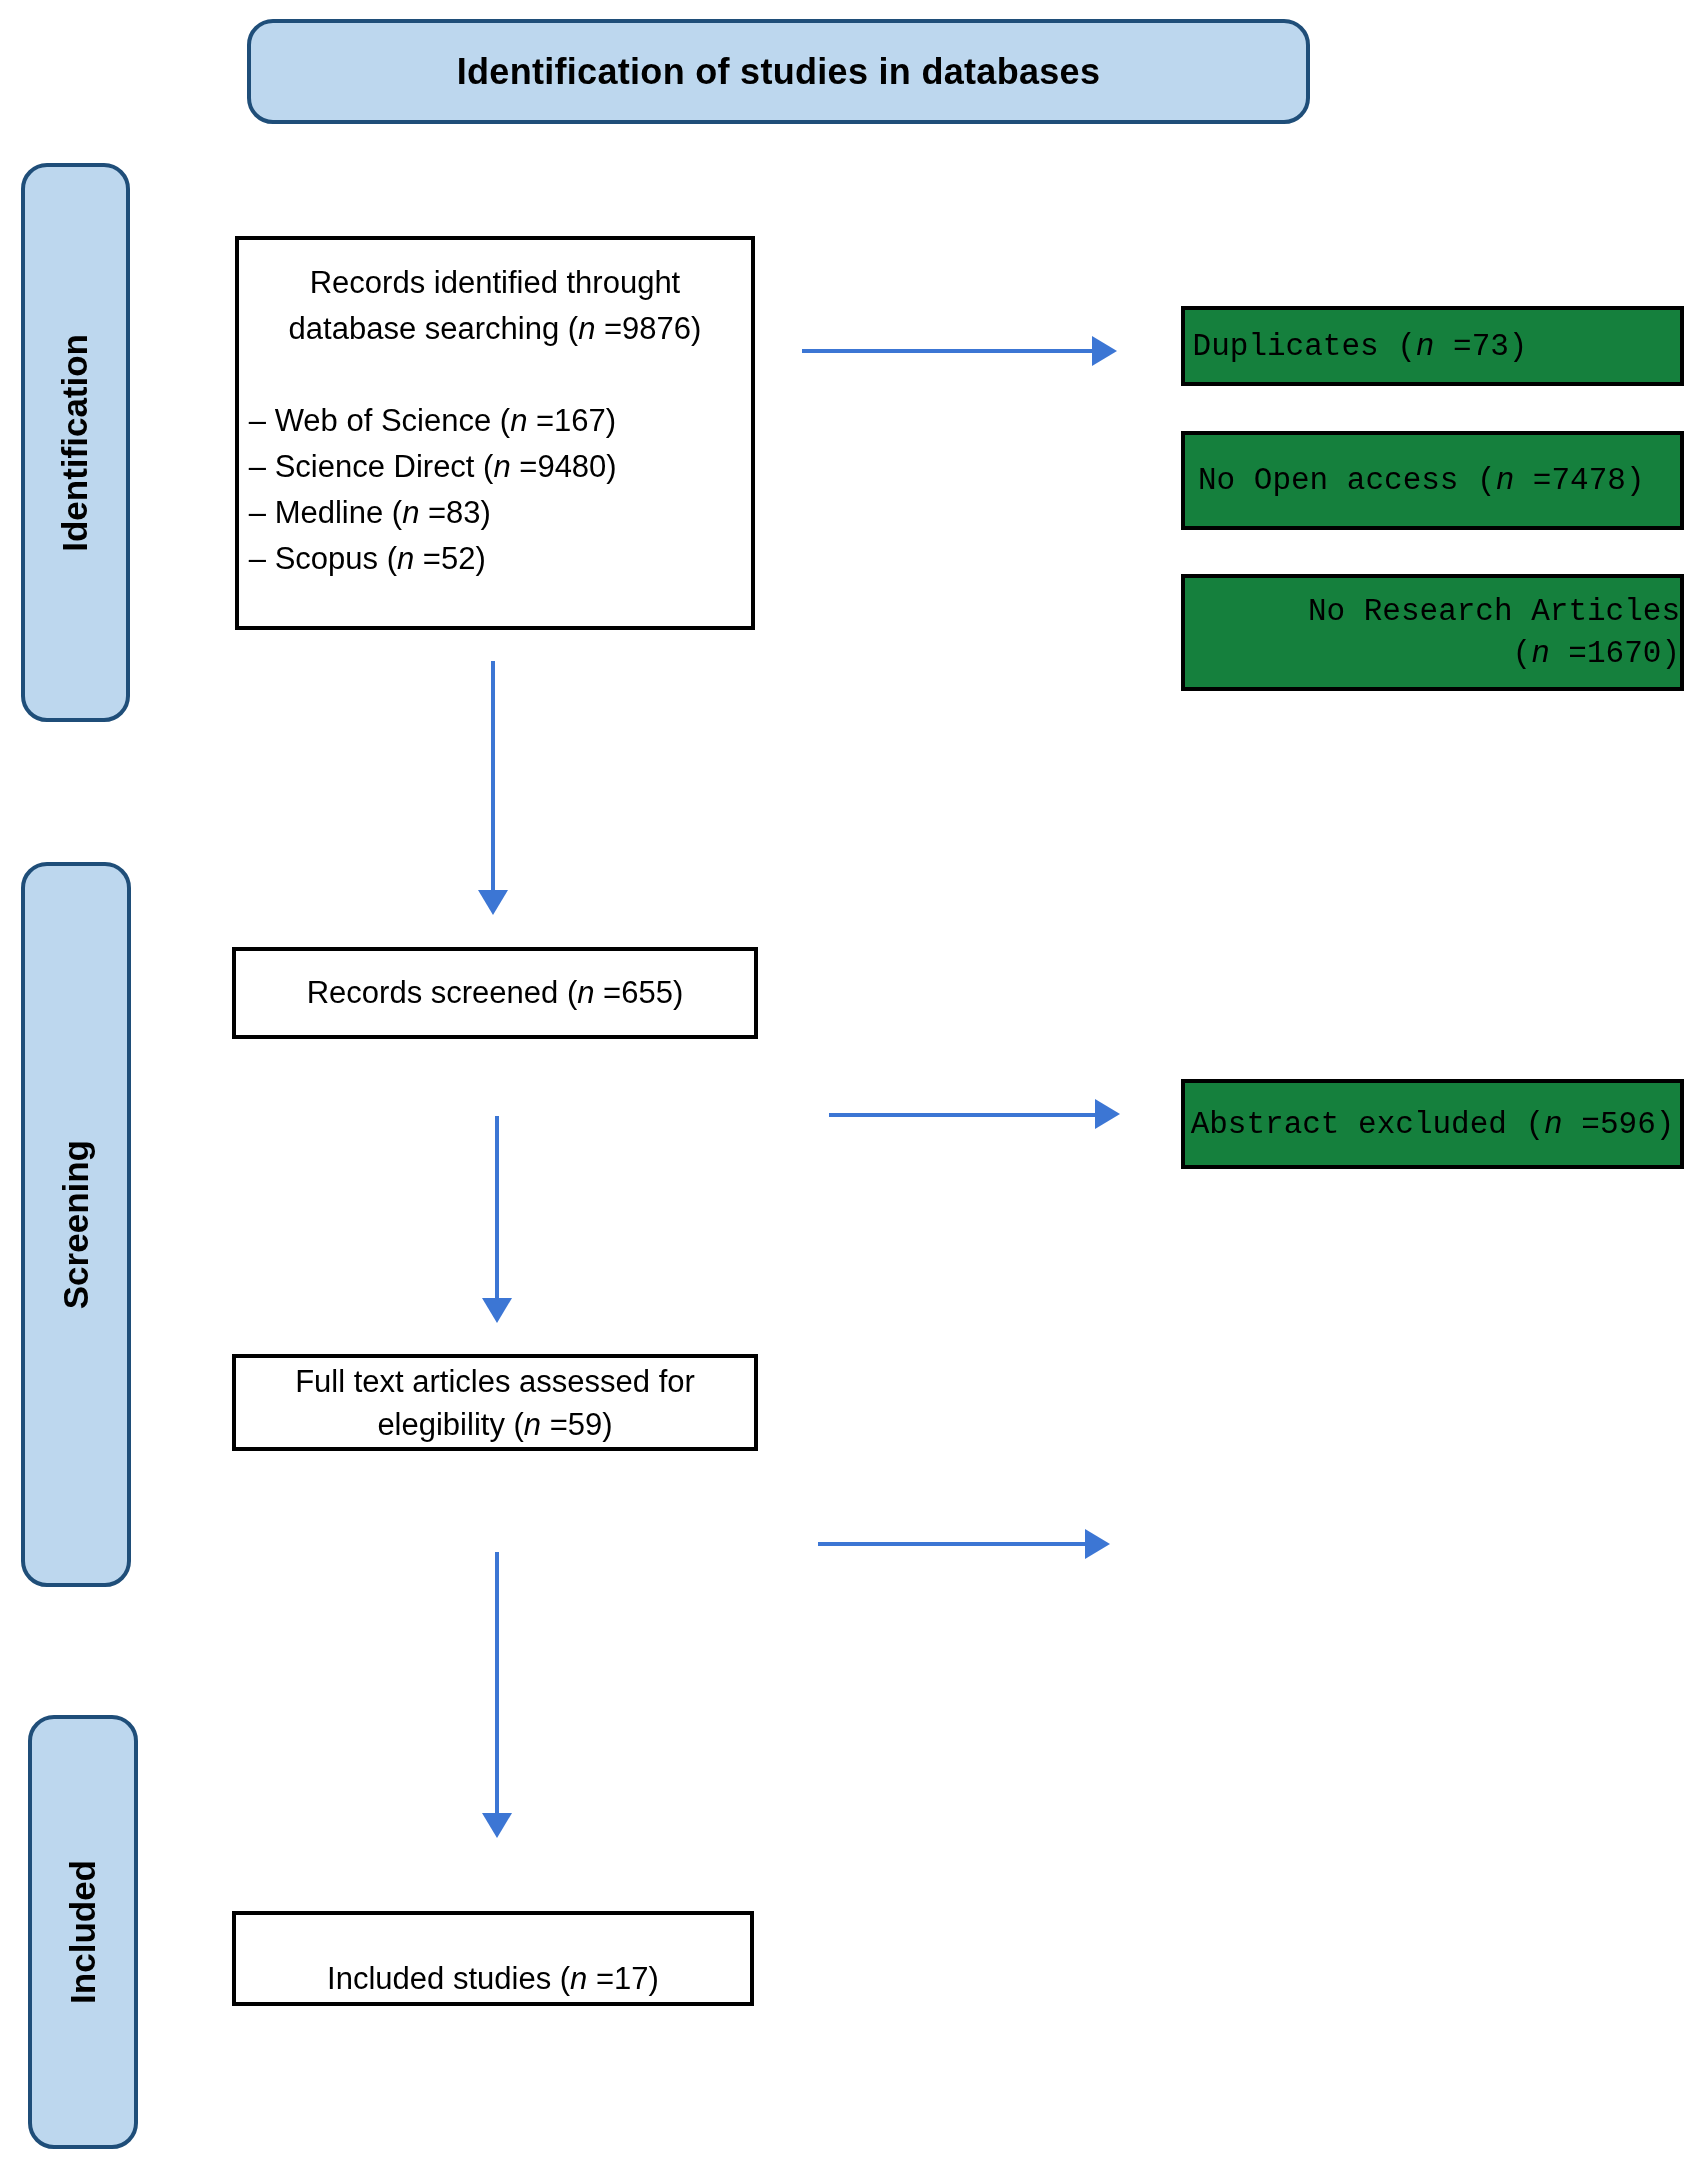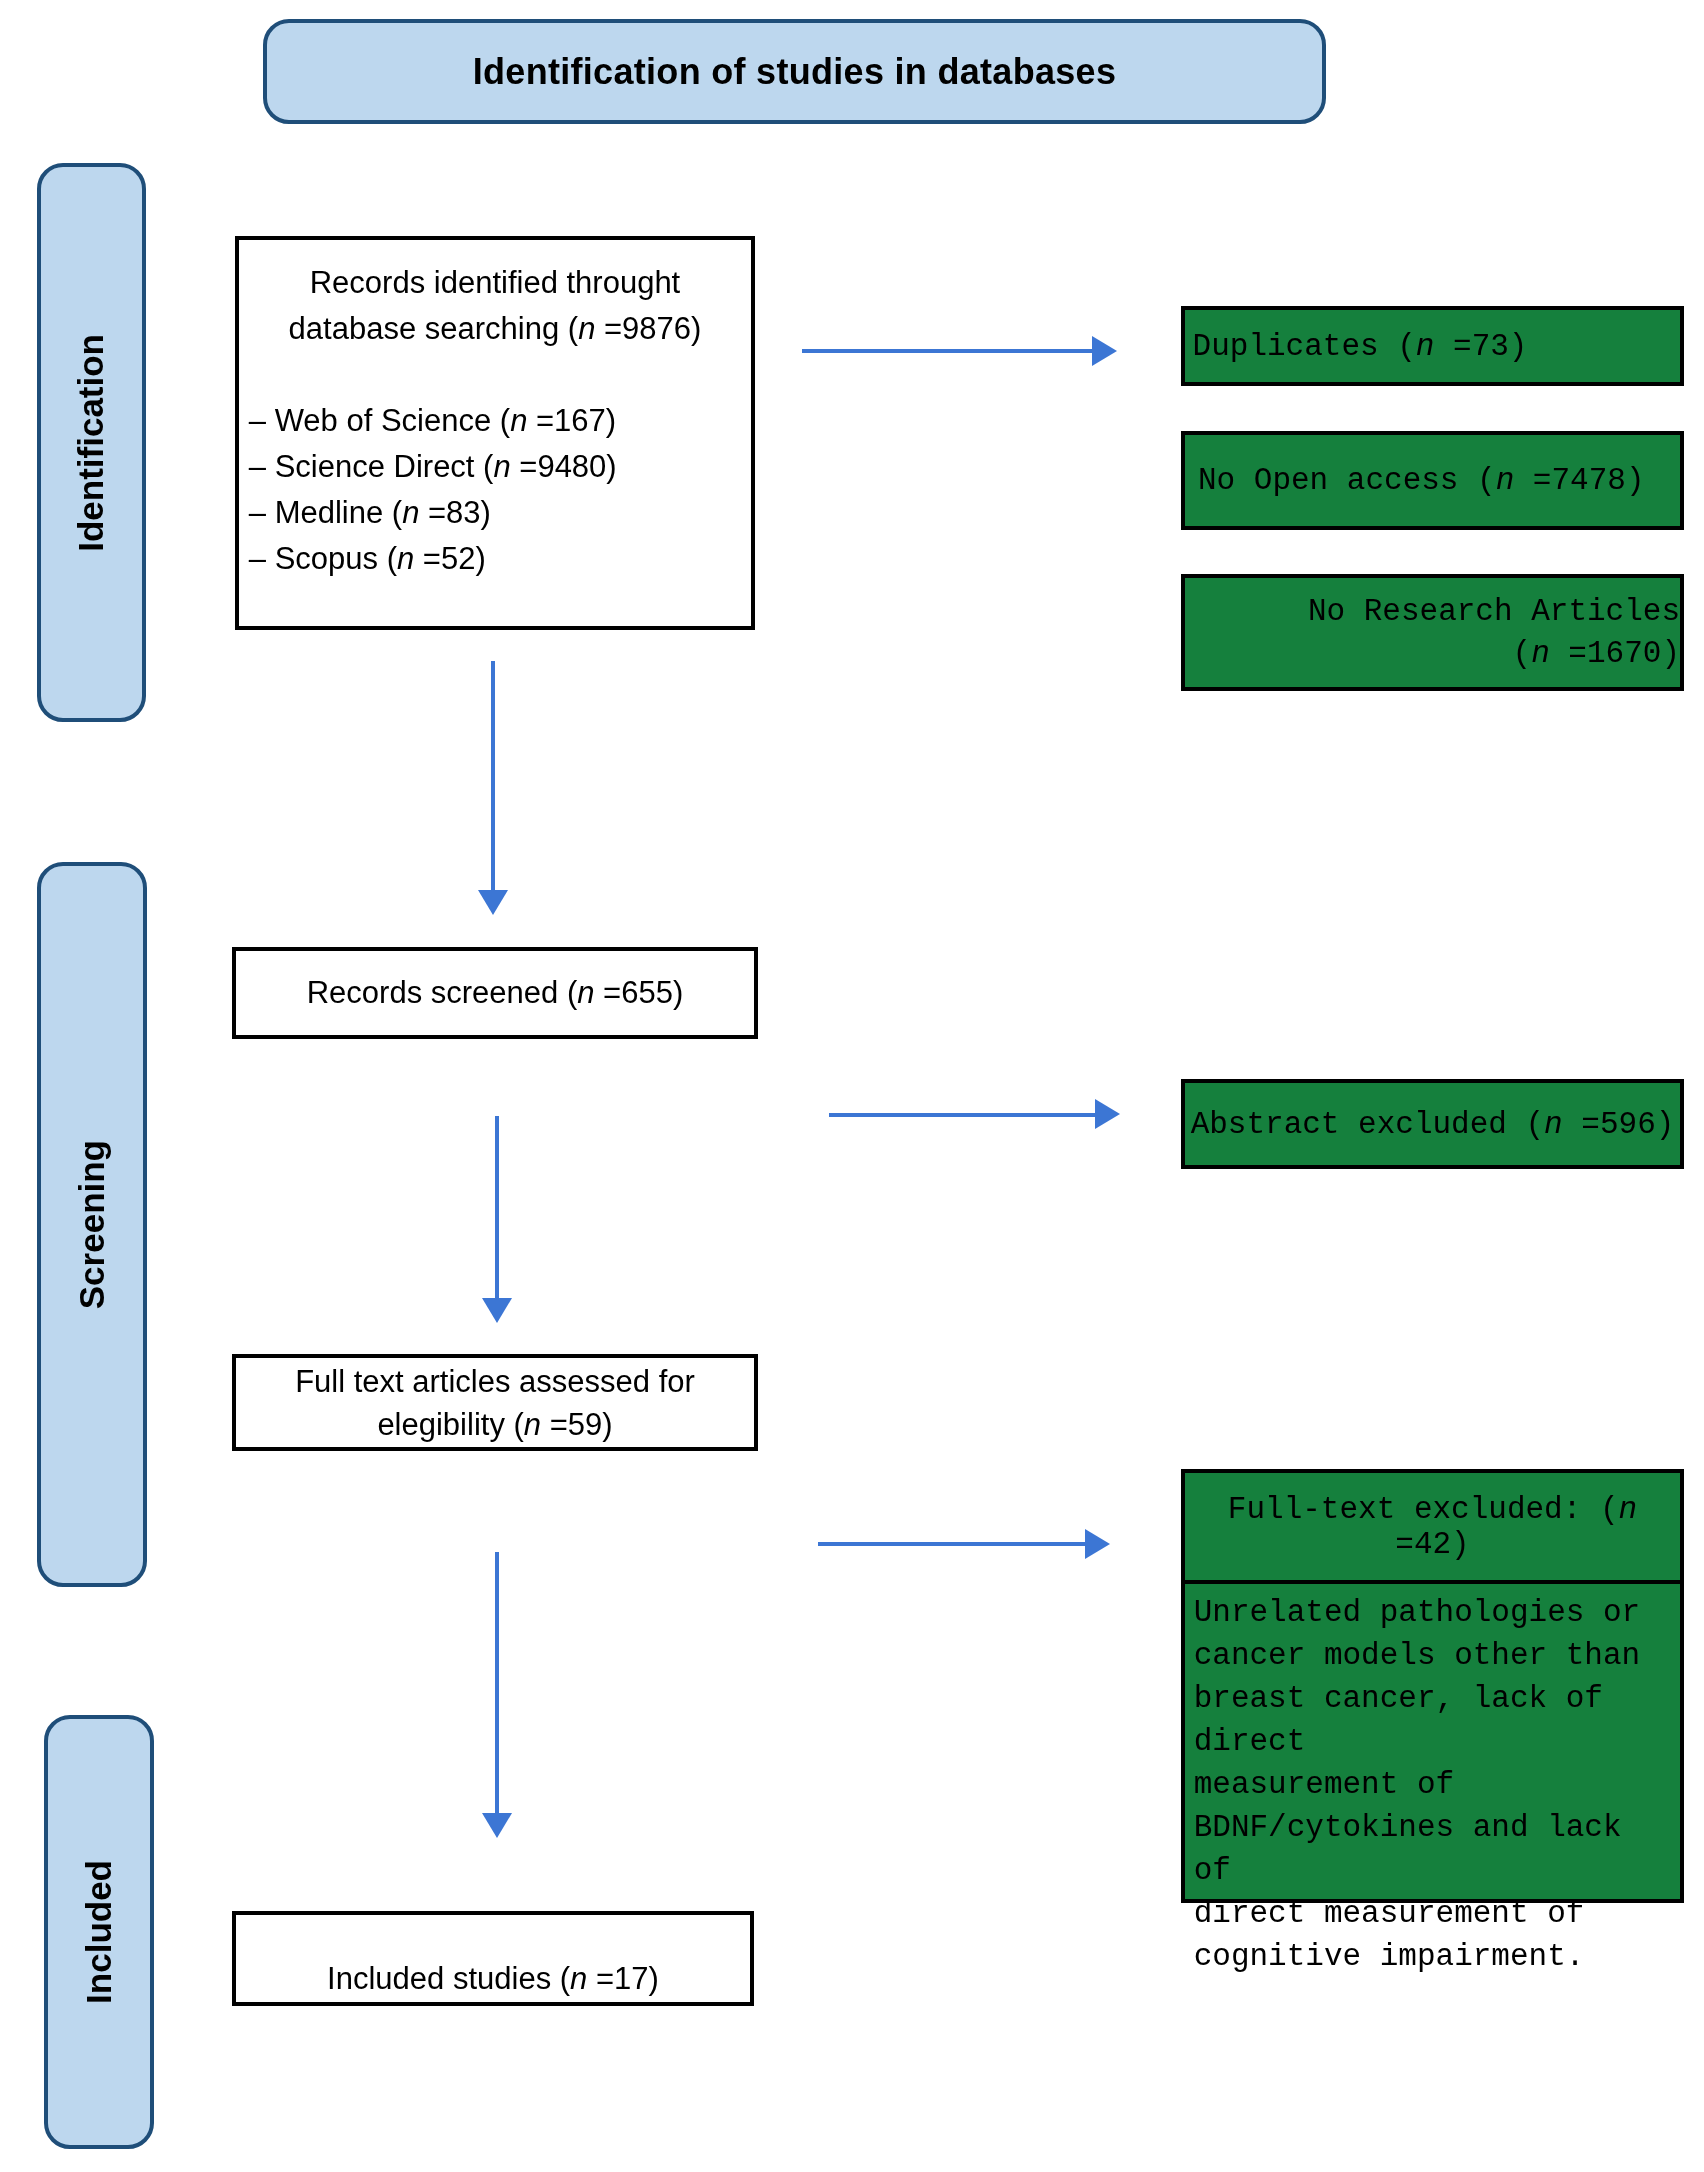--- a/index.html
+++ b/index.html
@@ -6,21 +6,21 @@
   body { width:1705px; height:2172px; position:relative;
          font-family:"Liberation Sans", sans-serif; color:#000; }
   #canvas { position:absolute; left:0; top:0; width:1705px; height:2172px; background:#fff; }
 
   
   .banner, .stage {
     position:absolute; box-sizing:border-box;
     background:var(--stage-fill,#bdd7ee);
     border:4.9px solid var(--stage-border,#1f4e79);
     border-radius:26px;
-    display:flex; align-items:center; justify-content:center;margin-left:16px;
+    display:flex; align-items:center; justify-content:center;
   }
   .banner { left:247px; top:19px; width:1063px; height:105px; }
   .banner .title { font-size:36px; font-weight:bold; letter-spacing:0.3px; }
 
   .stage-identification { left:20.6px;  top:163px;  width:109px; height:559px; }
   .stage-screening      { left:20.6px;  top:862px; width:110px; height:725px; }
   .stage-included       { left:28px;  top:1715px; width:110px; height:434px; }
   .stage .label { writing-mode:vertical-rl; transform:rotate(180deg);
                   font-size:35px; font-weight:bold; }
 
@@ -117,32 +117,20 @@
 
   <div class="rbox box-noresearch">
     <span>No Research Articles</span>
     <span>(<i>n</i> =1670)</span>
   </div>
 
   <div class="rbox box-abstract">
     <span>Abstract excluded (<i>n</i> =596)</span>
   </div>
 
-  <div class="rbox box-fte">
-    <div class="fte-title">
-      <span>Full-text excluded: (<i>n</i> =42)</span>
-    </div>
-    <div class="fte-reason">Unrelated pathologies or
-cancer models other than
-breast cancer, lack of direct
-measurement of
-BDNF/cytokines and lack of
-direct measurement of
-cognitive impairment.</div>
-  </div>
 
   <div>
     <div class="hline" style="left:802px; top:349px; width:290px;"></div>
     <div class="head-right" style="left:1092px; top:336px;"></div>
   </div>
 
   <div>
     <div class="vline" style="left:491px; top:661px; height:230px;"></div>
     <div class="head-down" style="left:478px; top:890px;"></div>
   </div>

